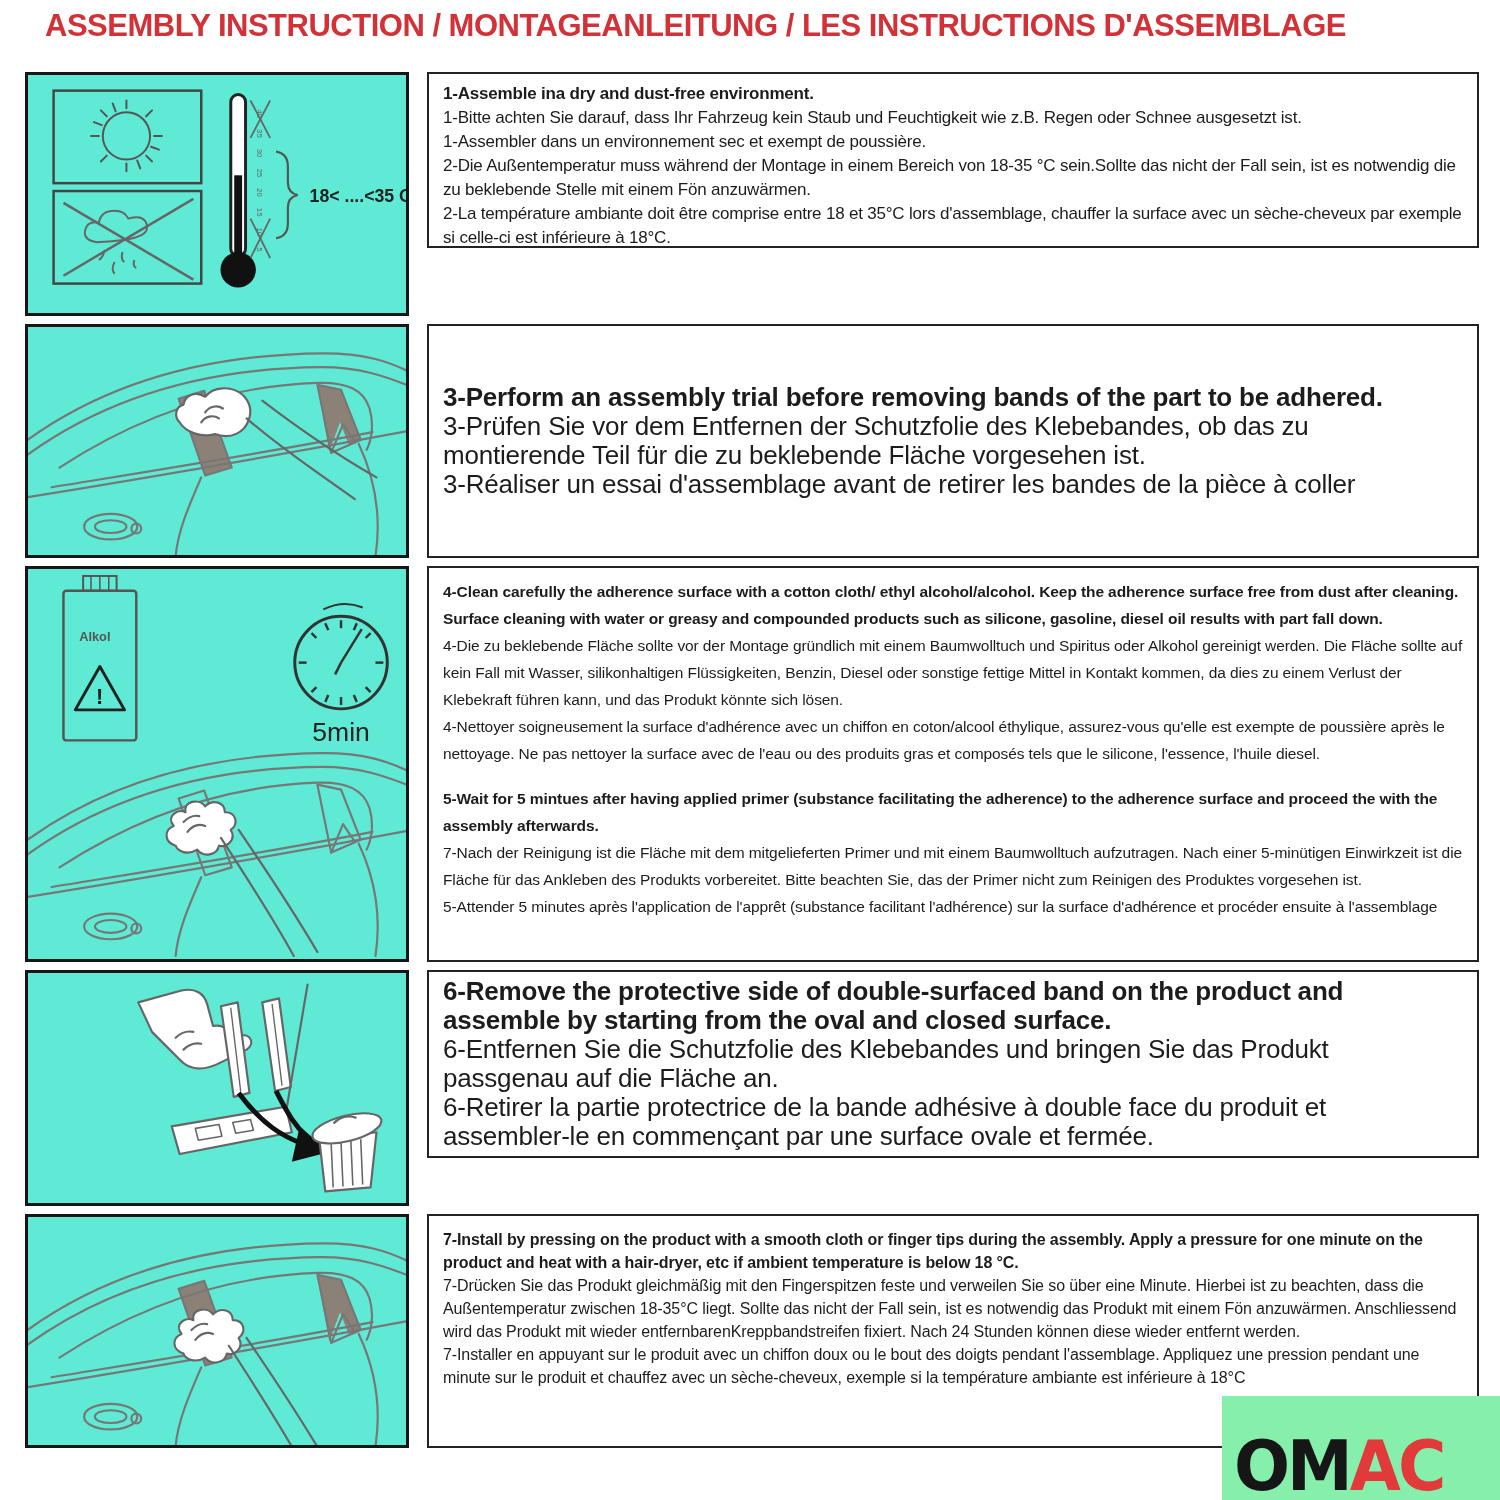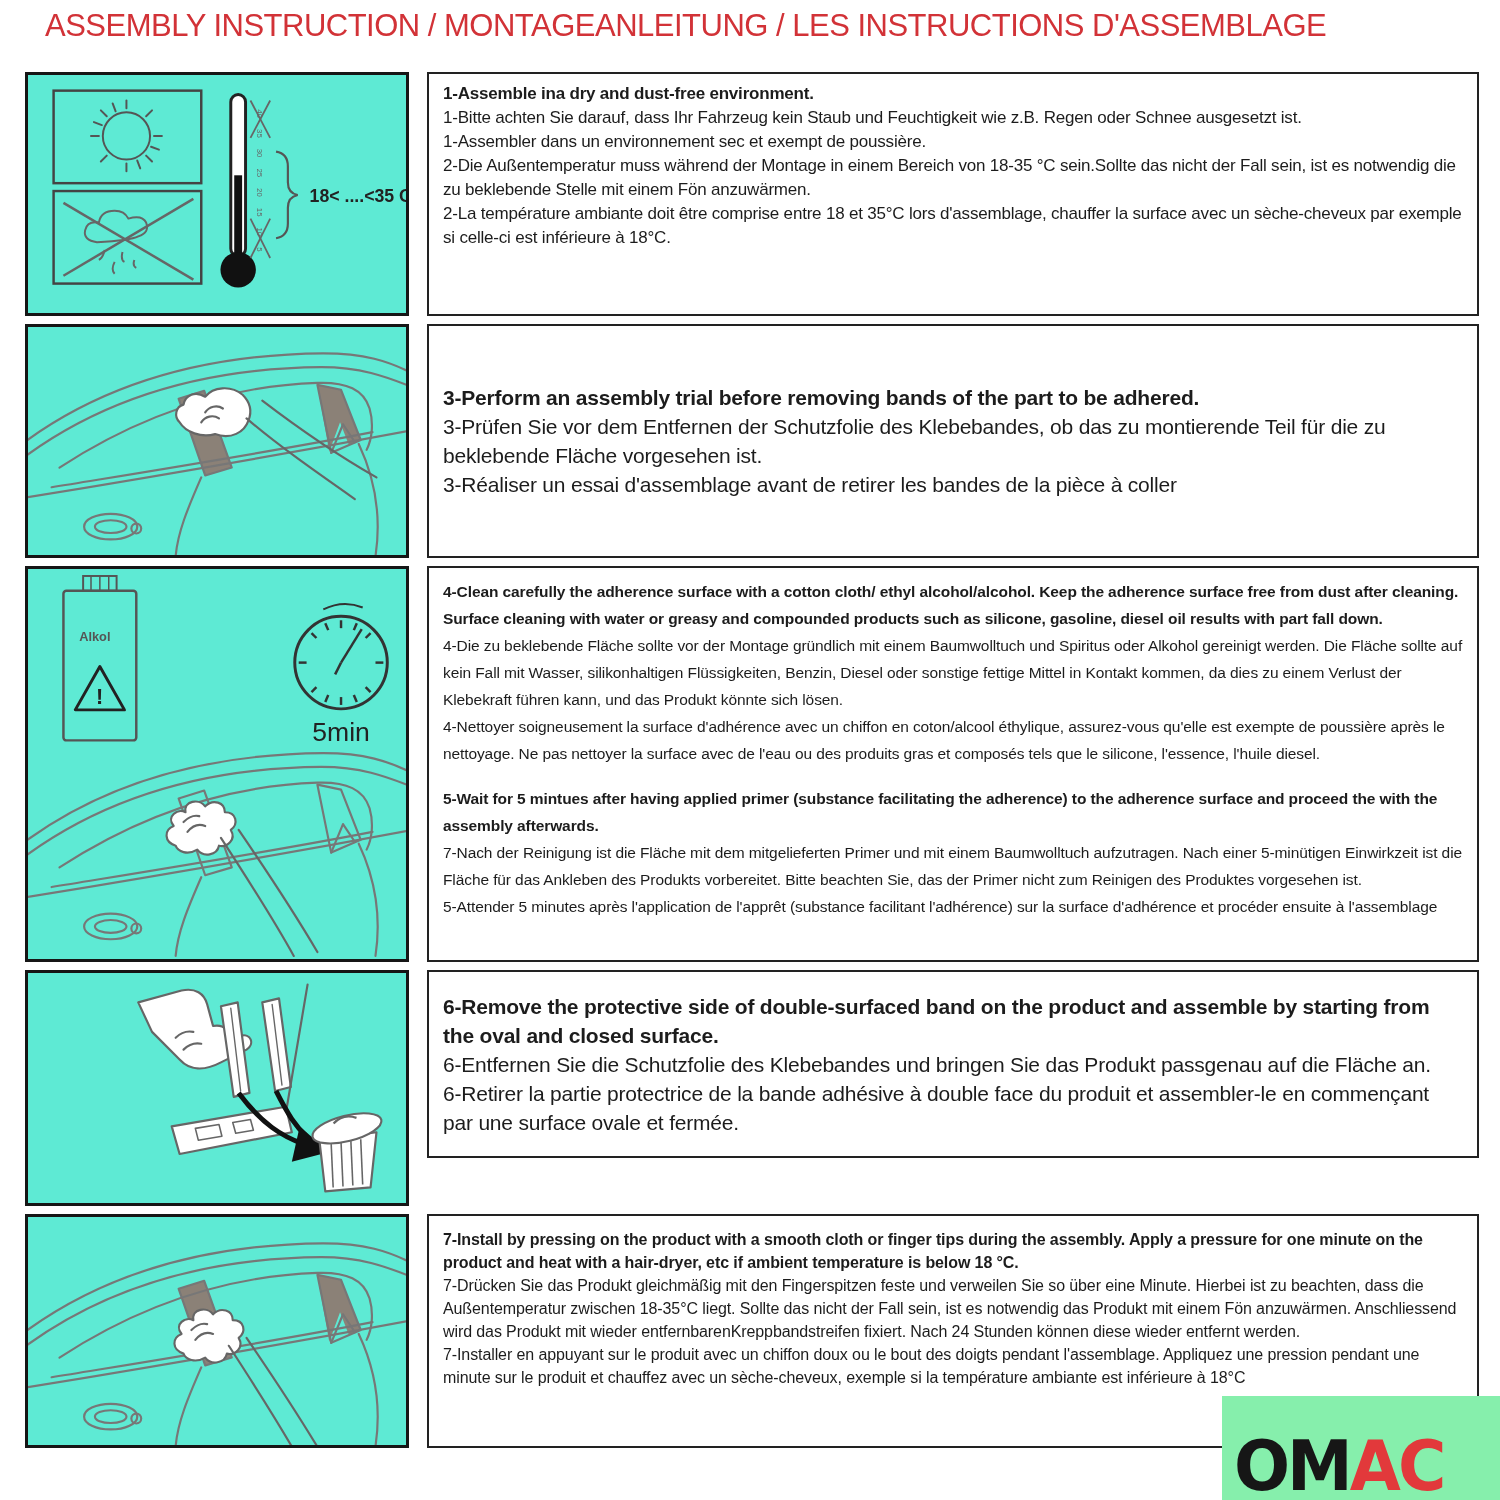--- a/index.html
+++ b/index.html
@@ -3,39 +3,39 @@
 <meta charset="utf-8">
 <style>
   html,body{margin:0;padding:0;background:#fff;}
   body{
     width:1500px;height:1500px;position:relative;overflow:hidden;
     font-family:"Liberation Sans","DejaVu Sans",sans-serif;color:#1c1c1c;
     -webkit-font-smoothing:antialiased;
   }
   .page-title{
     position:absolute;left:45px;top:8px;width:1440px;
-    font-size:31px;font-weight:400;color:#d23237;letter-spacing:-0.5px;
+    font-size:31px;font-weight:700;color:#d23237;letter-spacing:-0.5px;
     white-space:nowrap;
   }
   .row{position:absolute;left:0;width:1500px;}
   .illus-box{
     position:absolute;left:25px;width:384px;box-sizing:border-box;
     border:3px solid #161616;background:#5eead4;
   }
   .text-box{
     position:absolute;left:427px;width:1052px;box-sizing:border-box;
     border:2px solid #222;background:#fff;
   }
   .illus-box svg{display:block;width:100%;height:100%;}
   .text-inner{padding:8px 14px 6px 14px;}
   .vcenter{display:flex;flex-direction:column;justify-content:center;height:100%;}
   p{margin:0;}
   .fs-s{font-size:17px;line-height:24px;letter-spacing:-0.2px;}
   .fs-xs{font-size:15.5px;line-height:27px;letter-spacing:-0.1px;}
-  .fs-l{font-size:21px;line-height:29px;letter-spacing:-0.2px;max-width:990px;}
+  .fs-l{font-size:26px;line-height:29px;letter-spacing:-0.2px;max-width:990px;}
   .fs-m{font-size:16px;line-height:23px;letter-spacing:-0.1px;}
   .b{font-weight:700;}
   .gap{margin-top:22px;}
   .gap-s{margin-top:18px;}
   .logo-block{
     position:absolute;left:1222px;top:1396px;width:278px;height:104px;
     background:#86efac;display:flex;align-items:flex-end;z-index:5;
   }
   .logo-text{
     font-size:66px;font-weight:900;letter-spacing:-3px;line-height:1;
@@ -135,21 +135,21 @@
           <line x1="226" y1="24" x2="246" y2="62"></line>
             <line x1="246" y1="24" x2="226" y2="62"></line>
           <line x1="226" y1="144" x2="246" y2="184"></line>
             <line x1="246" y1="144" x2="226" y2="184"></line>
         </g>
         <path d="M252,76 q12,2 12,15 l0,16 q0,11 10,13 q-10,2 -10,13 l0,16 q0,13 -12,15" fill="none" stroke="#555" stroke-width="2.2"></path>
         <text x="286" y="127" font-size="18" font-weight="bold" fill="#222">18&lt; ....&lt;35 C</text>
       </g>
     </svg>
   </div>
-  <div class="text-box" style="top:0;height:244px;">
+  <div class="text-box" style="top:0;height:176px;">
     <div class="text-inner fs-s">
       <p class="b">1-Assemble ina dry and dust-free environment.</p>
       <p>1-Bitte achten Sie darauf, dass Ihr Fahrzeug kein Staub und Feuchtigkeit wie z.B. Regen oder Schnee ausgesetzt ist.</p>
       <p>1-Assembler dans un environnement sec et exempt de poussière.</p>
       <p>2-Die Außentemperatur muss während der Montage in einem Bereich von 18-35 °C  sein.Sollte das nicht der Fall sein, ist es notwendig die zu beklebende Stelle mit einem Fön anzuwärmen.</p>
       <p>2-La température ambiante doit être comprise entre 18 et 35°C lors d'assemblage, chauffer la surface avec un sèche-cheveux par exemple si celle-ci est inférieure à 18°C.</p>
     </div>
   </div>
 </div>
 

